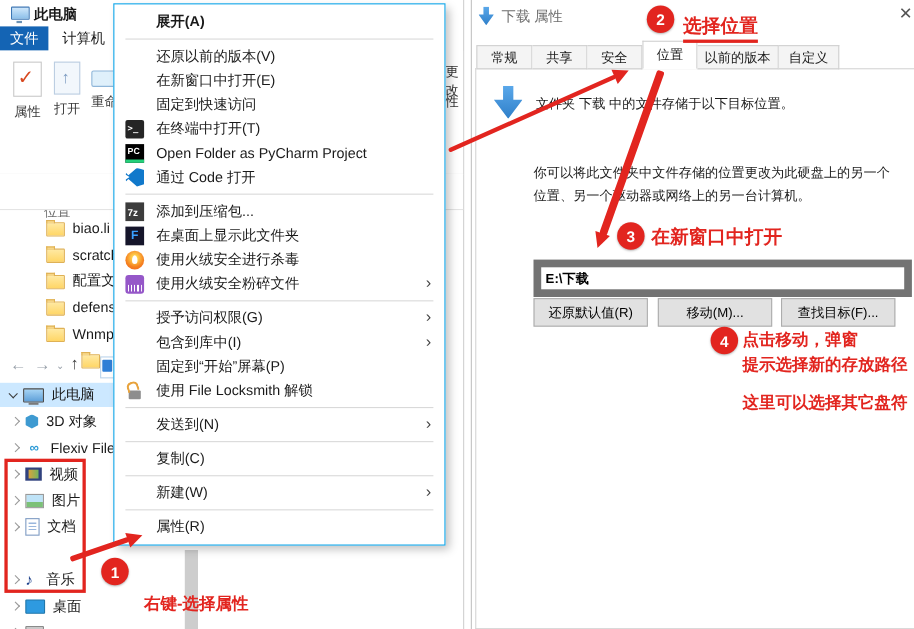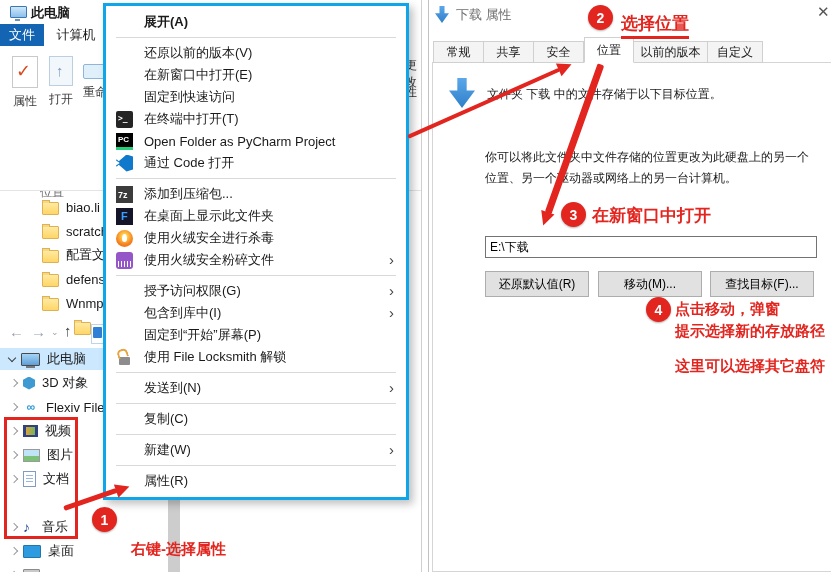--- a/index.html
+++ b/index.html
@@ -59,21 +59,21 @@
        background:repeating-linear-gradient(#9ab7dd 0 1px,transparent 1px 3px);}
   .ic-down{width:14px;height:16px;background:linear-gradient(#5aa8ea,#2f7fc9);
        clip-path:polygon(32% 0,68% 0,68% 42%,100% 42%,50% 100%,0 42%,32% 42%);}
   .ic-music{width:12px;height:14px;color:#1b3f8a;font-size:14px;line-height:14px;}
   .ic-music::after{content:"\266A";}
   .ic-desktop{width:16px;height:11px;background:#2e9ae0;border:1px solid #2277aa;border-radius:1px;}
   .ic-disk{width:15px;height:10px;background:#c9c9c9;border:1px solid #8a8a8a;border-radius:1px;}
   #side-scrollbar{left:168px;top:500px;width:12px;height:72px;background:#cdcdcd;}
 
   
-  #ctxmenu{left:103px;top:3px;width:300px;background:#fff;border:3px solid #0ea5e9;
+  #ctxmenu{left:103px;top:3px;width:300px;background:#fff;border:1px solid #0ea5e9;
            box-shadow:4px 4px 8px rgba(0,0,0,.25);padding:5px 0;z-index:30;}
   .menu-item{height:22px;display:flex;align-items:center;font-size:13px;}
   .menu-item.bold{font-weight:bold;}
   .mi-icon{width:17px;height:17px;margin-left:10px;flex:none;position:relative;}
   .mi-label{margin-left:11px;white-space:nowrap;}
   .mi-sub{margin-left:auto;margin-right:12px;font-size:15px;color:#444;line-height:10px;}
   .menu-sep{height:1px;background:#d9d9d9;margin:4px 10px;}
   .icon-terminal{background:#252525;border-radius:2px;}
   .icon-terminal::after{content:">_";position:absolute;left:2px;top:3px;color:#fff;
         font:bold 8px "DejaVu Sans Mono",monospace;}
@@ -104,22 +104,22 @@
   #dlg-close{left:388px;top:3px;font-size:15px;color:#555;width:20px;overflow:hidden;}
   #dlg-pane{left:3px;top:62px;width:414px;height:508px;border:1px solid #d5d5d5;border-right:none;background:#fff;}
   #dlg-tabs{left:4px;top:38px;height:25px;display:flex;align-items:flex-end;z-index:2;}
   .tab{height:20px;border:1px solid #d0d0d0;border-left:none;background:#f4f4f4;font-size:12px;
        display:flex;align-items:center;justify-content:center;padding:0 1px;}
   .tab:first-child{border-left:1px solid #d0d0d0;}
   .tab.active{height:24px;background:#fff;border:1px solid #d0d0d0;border-bottom:1px solid #fff;position:relative;z-index:3;}
   #dlg-bigarrow{left:20px;top:78px;width:26px;height:30px;}
   #dlg-desc{left:58px;top:86px;font-size:12px;}
   #dlg-para{left:56px;top:147px;width:336px;font-size:12px;line-height:21px;}
-  #dlg-path{left:56px;top:236px;width:322px;height:18px;border:1px solid #737373;font-size:12px;padding:1px 4px;
-            font-family:"Liberation Sans","DejaVu Sans",sans-serif;}
+  #dlg-path{left:56px;top:236px;width:322px;height:18px;border:7px solid #737373;font-size:12px;padding:1px 4px;
+            font-family:"Liberation Sans","DejaVu Sans",sans-serif;font-weight:bold;}
   .dlg-btn{position:absolute;top:271px;width:104px;height:26px;background:#e1e1e1;border:1px solid #adadad;
            font-size:12px;font-family:"Liberation Sans","DejaVu Sans",sans-serif;}
   #btn-restore{left:56px;} #btn-move{left:169px;} #btn-find{left:281px;}
 
   
   .anno{z-index:60;}
   .circle{position:absolute;width:25px;height:25px;border-radius:50%;background:var(--red);color:#fff;
           font-weight:bold;font-size:14px;display:flex;align-items:center;justify-content:center;z-index:61;
           box-shadow:0 1px 2px rgba(0,0,0,.3);}
   .redtext{position:absolute;color:var(--red);font-weight:bold;z-index:61;white-space:nowrap;}

